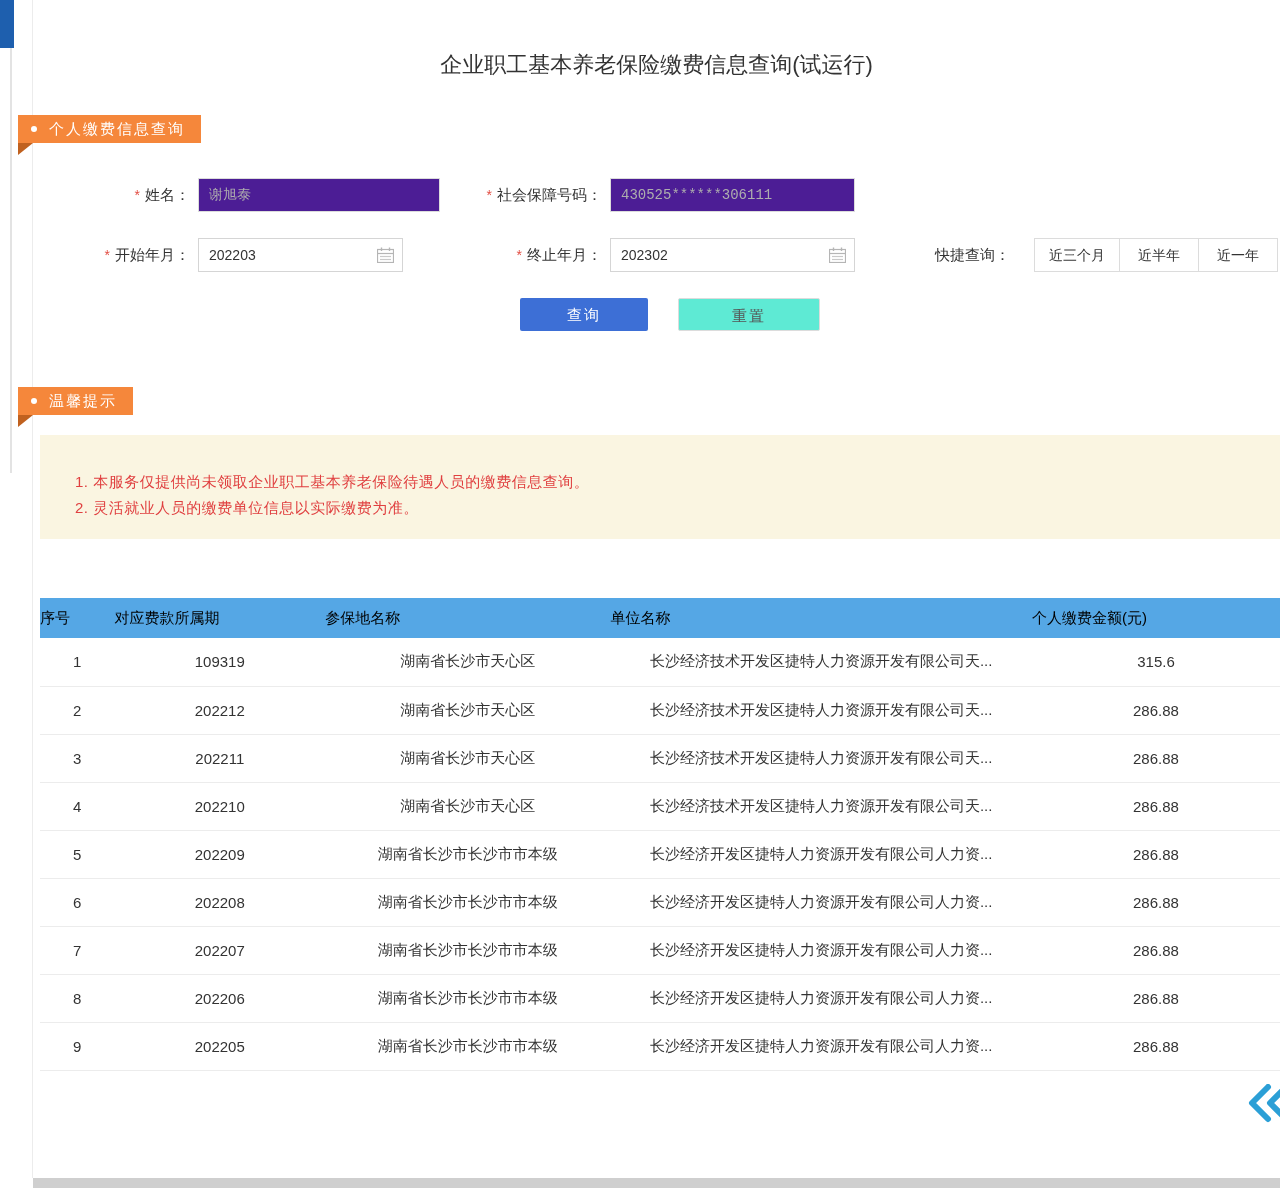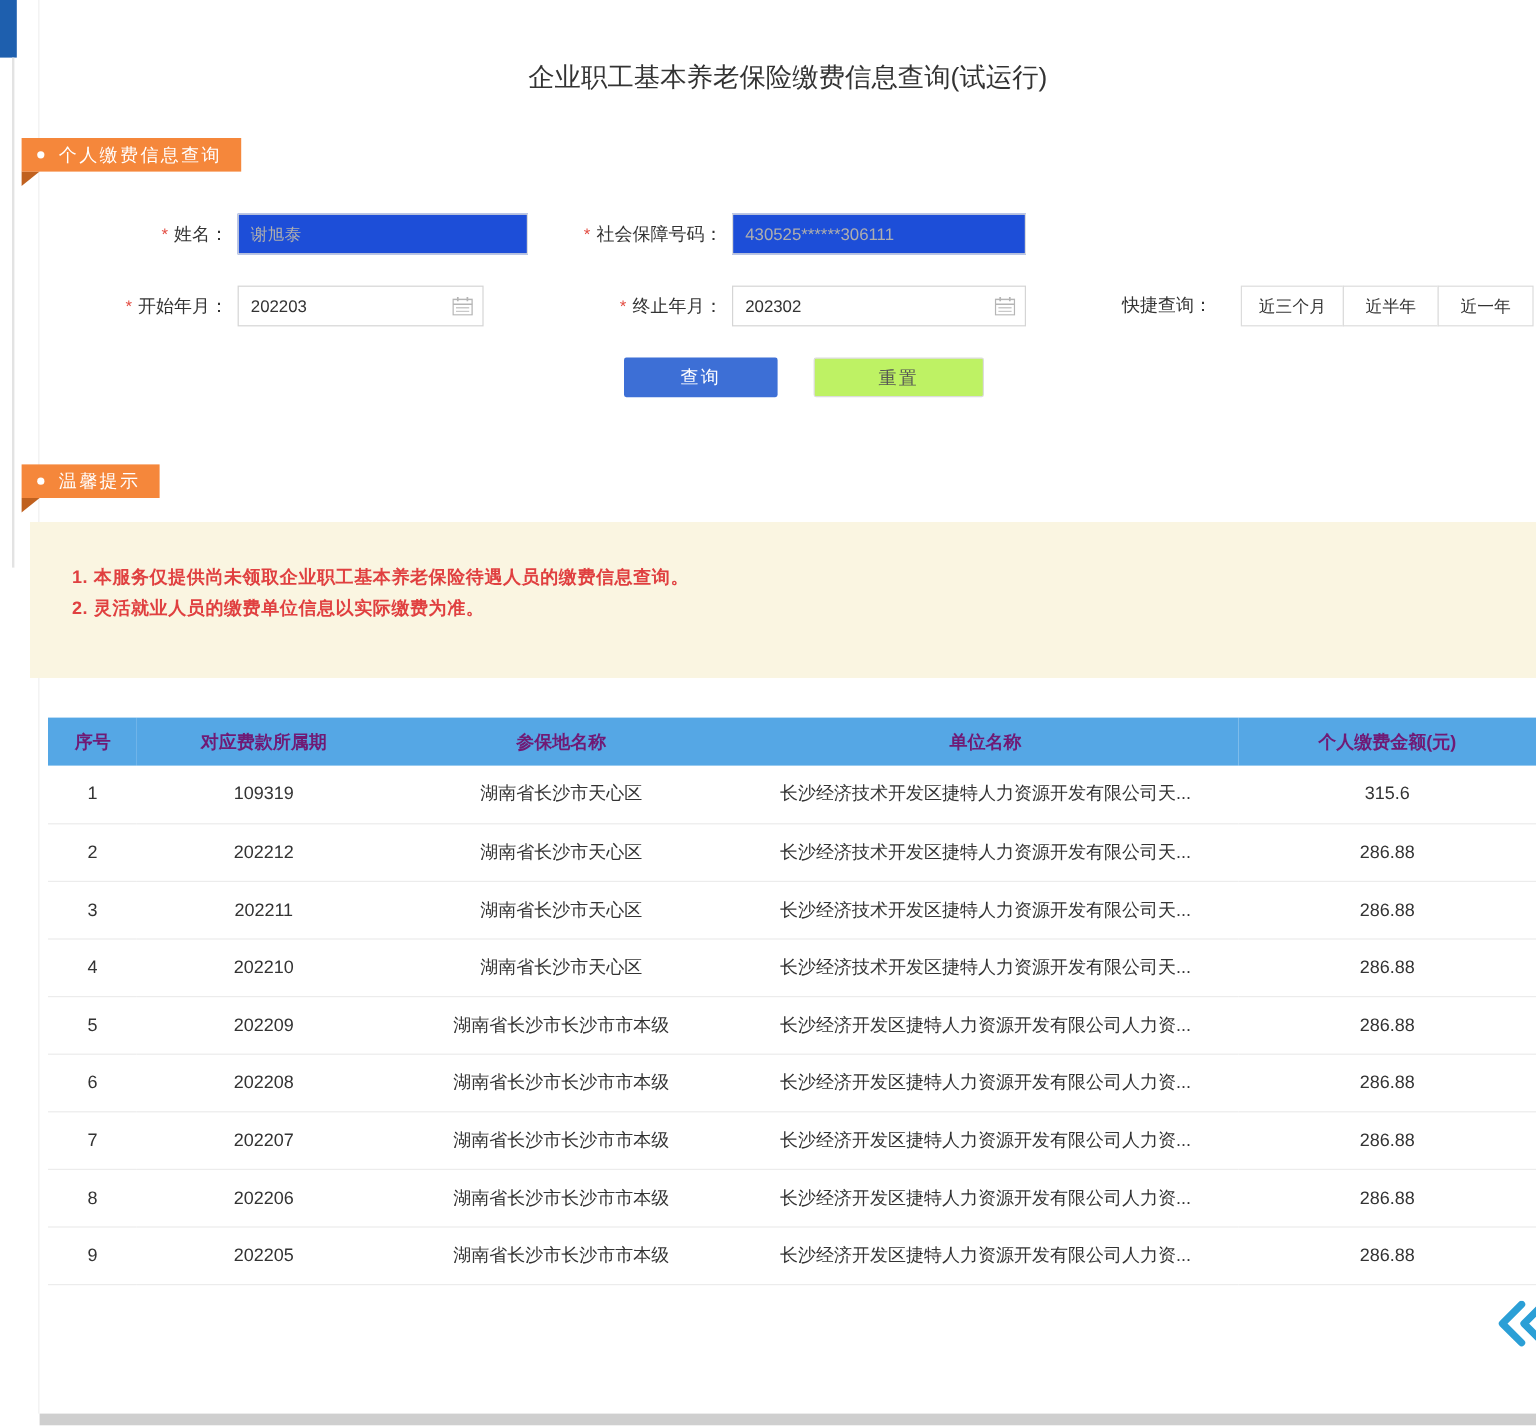--- a/index.html
+++ b/index.html
@@ -70,22 +70,23 @@
     white-space:nowrap;
   }
   .req { color:#E34D43; margin-right:5px; font-size:14px; }
 
   .input-box {
     position:absolute; height:34px; line-height:32px;
     border:1px solid #d5d5d5; background:#fff;
     font-size:14px; padding:0 30px 0 10px; color:#333;
   }
   .input-box.disabled {
-    background:#1d4ed8; border-color:#dcdcdc; color:#aeaeae;
+    background:#4c1d95; border-color:#dcdcdc; color:#aeaeae;
     padding-right:26px;
+    font-family:Liberation Mono, monospace;
   }
   .cal-icon {
     position:absolute; right:8px; top:8px; width:17px; height:16px;
   }
 
   #name-label  { left:60px;  top:178px; width:130px; }
   #name-input  { left:198px; top:178px; width:242px; }
   #ssn-label   { left:430px; top:178px; width:172px; }
   #ssn-input   { left:610px; top:178px; width:245px; }
 
@@ -102,41 +103,40 @@
     margin-left:-1px; padding:0 14px; min-width:80px; cursor:pointer;
     white-space:nowrap;
   }
   .quick-btn:first-child { margin-left:16px; }
 
   .btn {
     position:absolute; height:33px; line-height:33px; text-align:center;
     font-size:15px; border-radius:2px; cursor:pointer; letter-spacing:2px;
   }
   #query-btn { left:520px; top:298px; width:128px; background:#3D6FD6; color:#fff; }
-  #reset-btn { left:678px; top:298px; width:142px; background:#bef264; color:#555; border:1px solid #dcdcdc; }
+  #reset-btn { left:678px; top:298px; width:142px; background:#5eead4; color:#555; border:1px solid #dcdcdc; }
 
   
   .tips-box {
-    position:absolute; left:25px; right:0; top:435px; height:130px;
+    position:absolute; left:40px; right:0; top:435px; height:104px;
     background:#FAF5E1;
     padding:34px 20px 0 35px;
-    font-weight:bold;
   }
   .tips-line {
     color:#E04040; font-size:15px; line-height:26px; letter-spacing:0.5px;
   }
 
   
   .result-table {
     position:absolute; left:40px; right:0; top:598px;
   }
   table { width:100%; border-collapse:collapse; table-layout:fixed; }
   th {
-    background:#55A7E5; color:#701a75; font-weight:700;
-    height:40px; font-size:15px; text-align:center;
+    background:#55A7E5; color:#000000; font-weight:400;
+    height:40px; font-size:15px; text-align:left;
   }
   td {
     height:48px; font-size:15px; color:#333; text-align:center;
     border-bottom:1px solid #ececec; background:#fff;
     overflow:hidden; white-space:nowrap;
   }
 
   
   .chevron-wrap {
     position:absolute; left:1248px; top:1084px; width:44px; height:40px;

